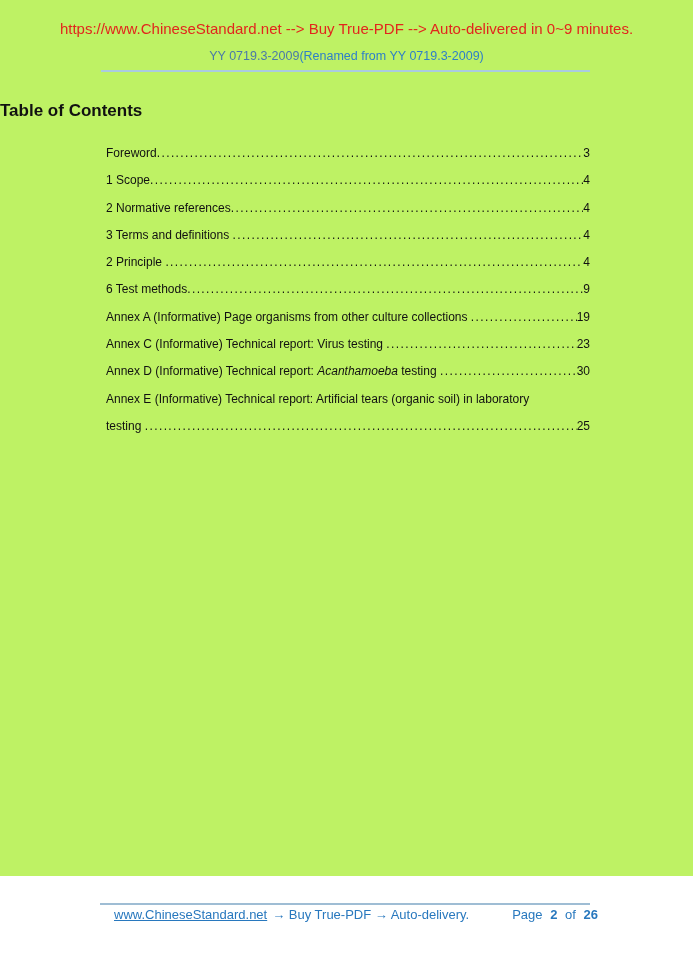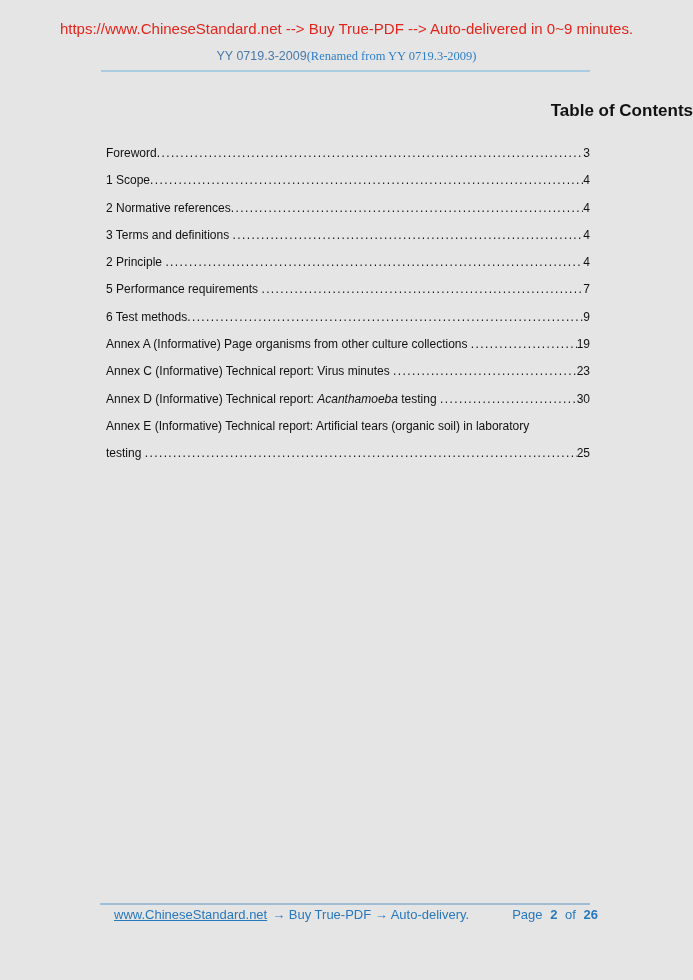--- a/index.html
+++ b/index.html
@@ -12,44 +12,44 @@
     --ink:#111111;
   }
   *{margin:0;padding:0;box-sizing:border-box;}
   html,body{width:693px;height:980px;}
   body{
     font-family:"Liberation Sans","DejaVu Sans",sans-serif;
     background:#ffffff;
     overflow:hidden;
     position:relative;
   }
-  .page{position:relative;width:693px;height:980px;background:#e5e5e5;}
+  .page{position:relative;width:693px;height:876px;background:#bef264;}
 
   .promo{
     position:absolute;top:20px;left:0;right:0;
     text-align:center;
     font-size:15px;line-height:18px;
     color:var(--red);
   }
   .subhead{
     position:absolute;top:49px;left:0;right:0;
     text-align:center;
     font-size:12.5px;line-height:15px;
   }
   .subhead .std-id{color:var(--blue-std);}
-  .subhead .renamed{color:var(--blue-renamed);font-family:Liberation Serif, serif;}
+  .subhead .renamed{color:var(--blue-renamed);}
 
   .rule-top{
     position:absolute;top:70px;left:101px;width:489px;height:2px;
     background:var(--rule-top);
   }
 
   .doc-title{
     position:absolute;top:101px;left:0;right:0;
-    text-align:right;
+    text-align:left;
     font-size:17px;font-weight:bold;
     color:var(--ink);
   }
 
   .toc{
     position:absolute;top:140px;left:106px;width:484px;
     font-size:12px;color:var(--ink);
   }
   .toc-row{
     display:flex;
@@ -123,36 +123,31 @@
         <span class="toc-text"><span>3 Terms and definitions </span></span>
         <span class="toc-dots"></span>
         <span class="toc-page">4</span>
       </div>
       <div class="toc-row">
         <span class="toc-text"><span>2 Principle </span></span>
         <span class="toc-dots"></span>
         <span class="toc-page">4</span>
       </div>
       <div class="toc-row">
-        <span class="toc-text"><span>5 Performance requirements </span></span>
-        <span class="toc-dots"></span>
-        <span class="toc-page">7</span>
-      </div>
-      <div class="toc-row">
         <span class="toc-text"><span>6 Test methods</span></span>
         <span class="toc-dots"></span>
         <span class="toc-page">9</span>
       </div>
       <div class="toc-row">
         <span class="toc-text"><span>Annex A (Informative) Page organisms from other culture collections </span></span>
         <span class="toc-dots"></span>
         <span class="toc-page">19</span>
       </div>
       <div class="toc-row">
-        <span class="toc-text"><span>Annex C (Informative) Technical report: Virus minutes </span></span>
+        <span class="toc-text"><span>Annex C (Informative) Technical report: Virus testing </span></span>
         <span class="toc-dots"></span>
         <span class="toc-page">23</span>
       </div>
       <div class="toc-row">
         <span class="toc-text"><span>Annex D (Informative) Technical report: </span><i>Acanthamoeba</i><span> testing </span></span>
         <span class="toc-dots"></span>
         <span class="toc-page">30</span>
       </div>
       <div class="toc-row">
         <span class="toc-text"><span>Annex E (Informative) Technical report: Artificial tears (organic soil) in laboratory</span></span>

